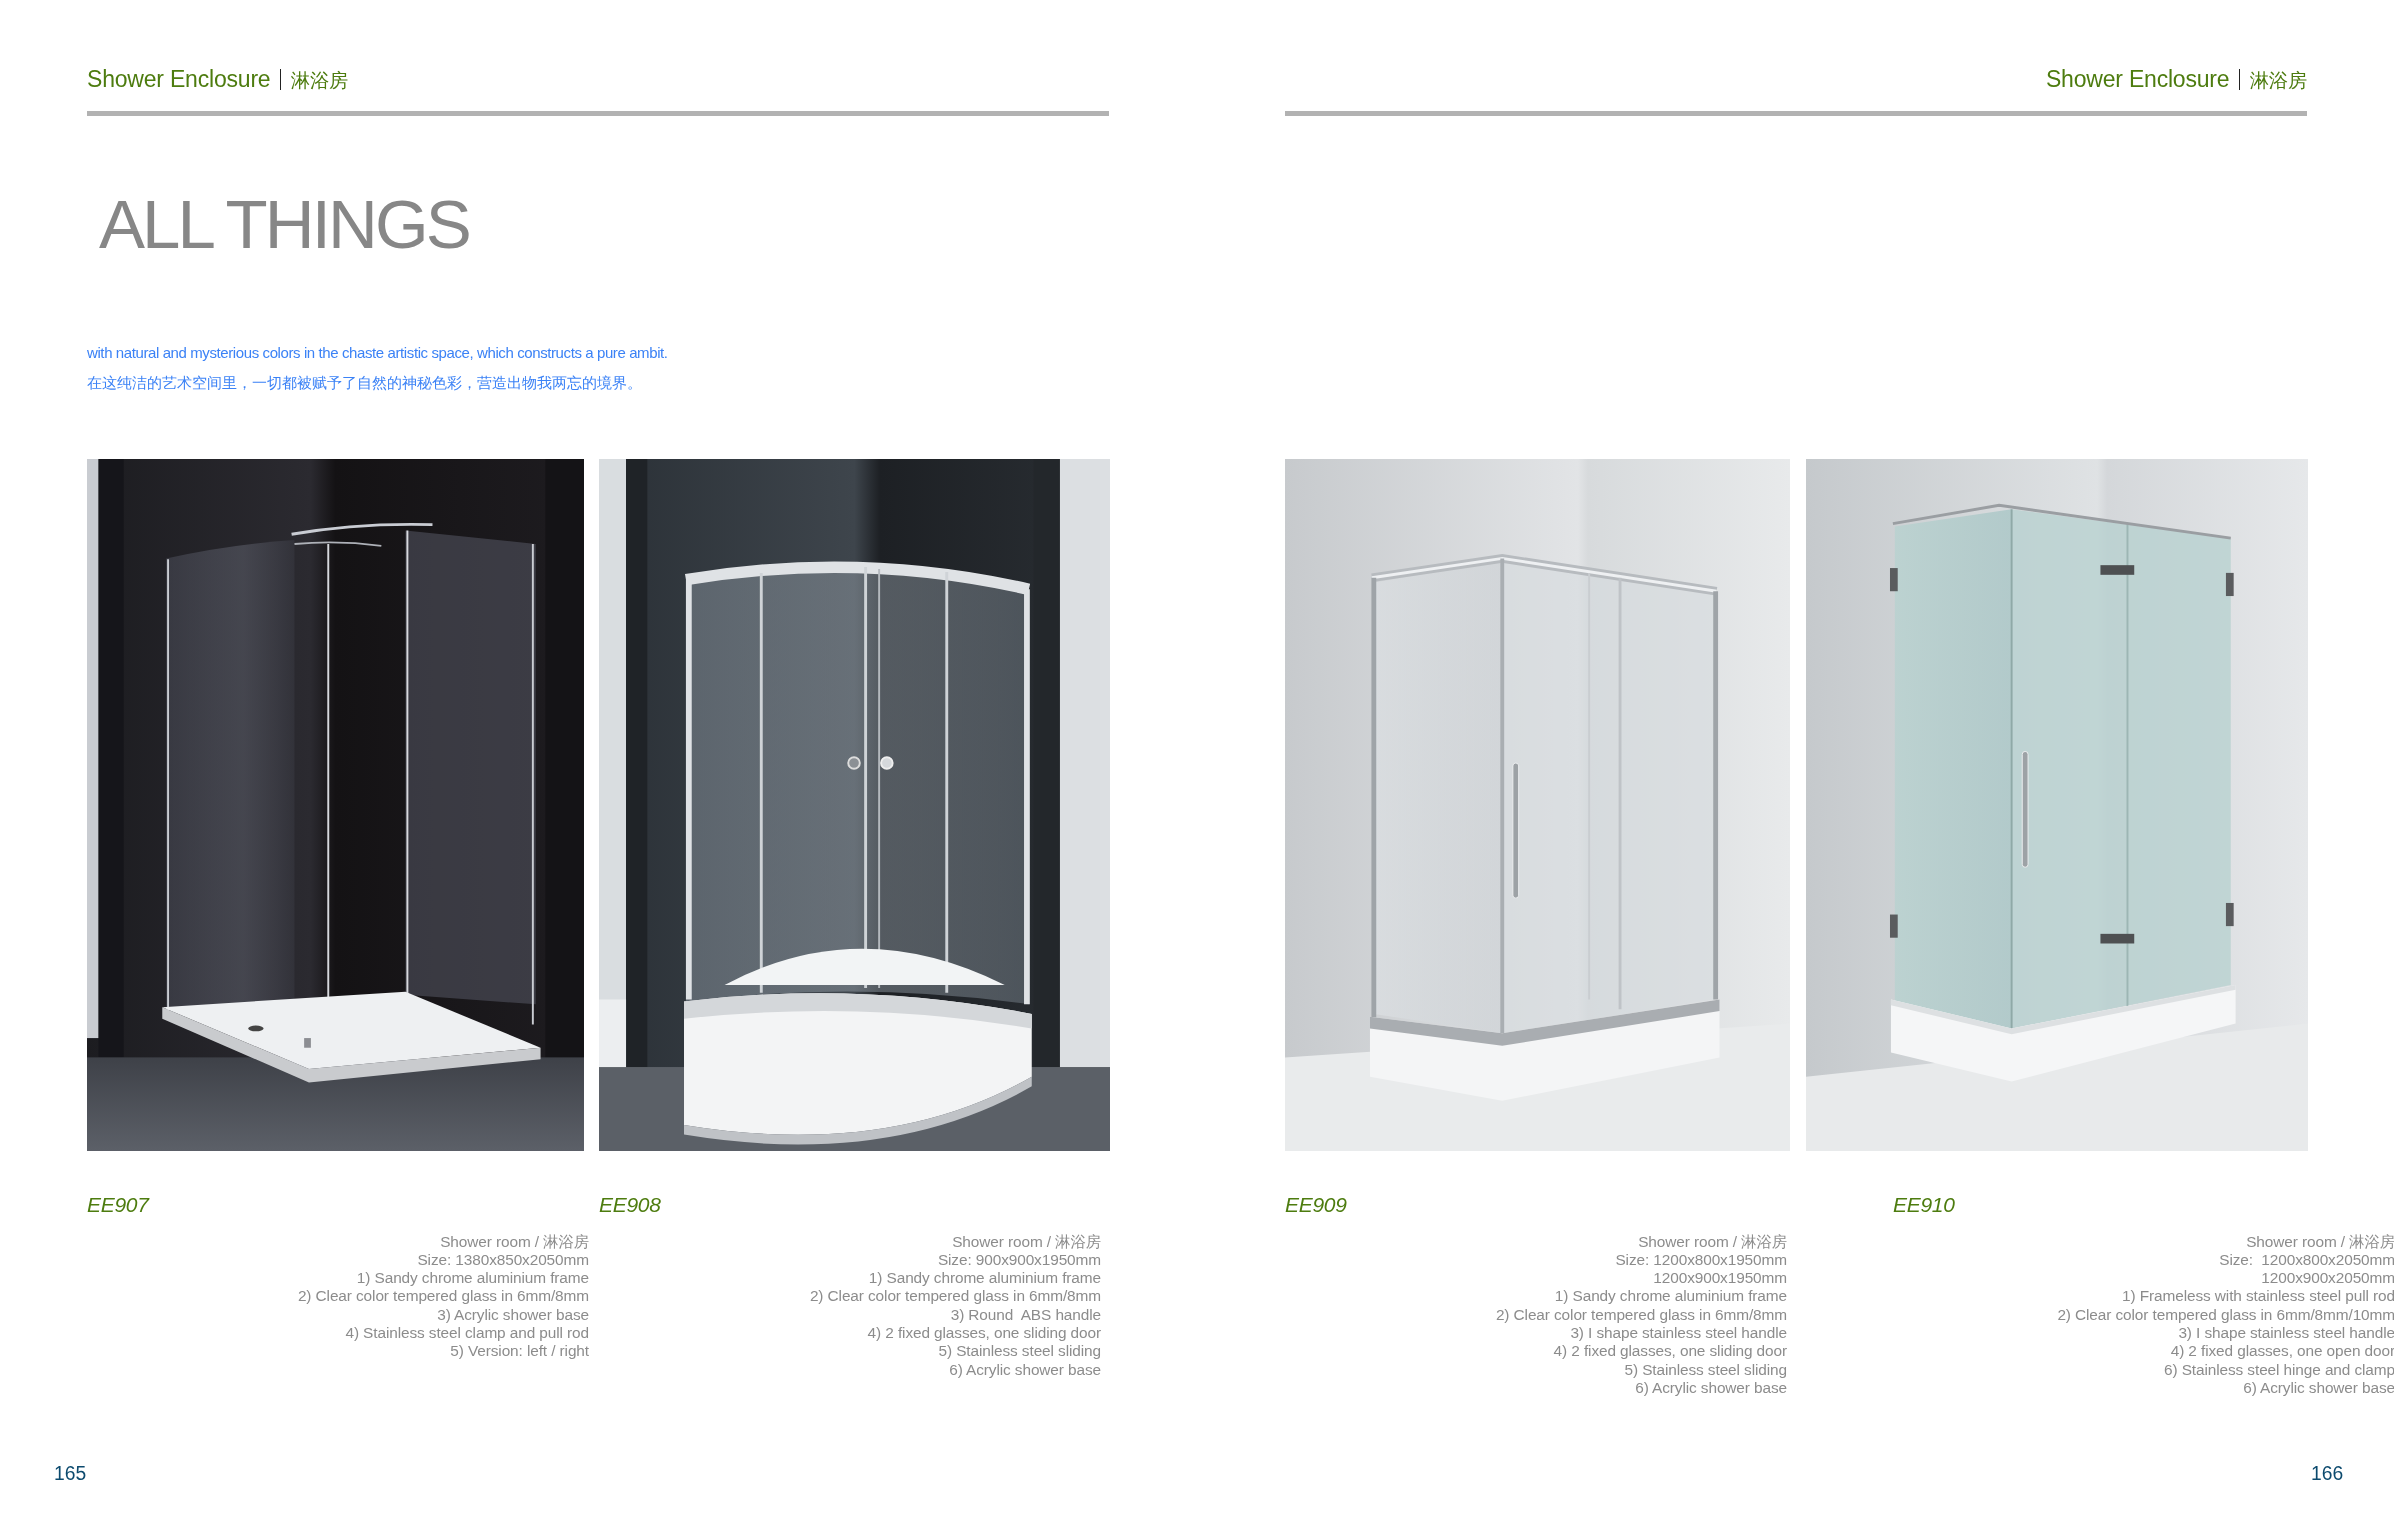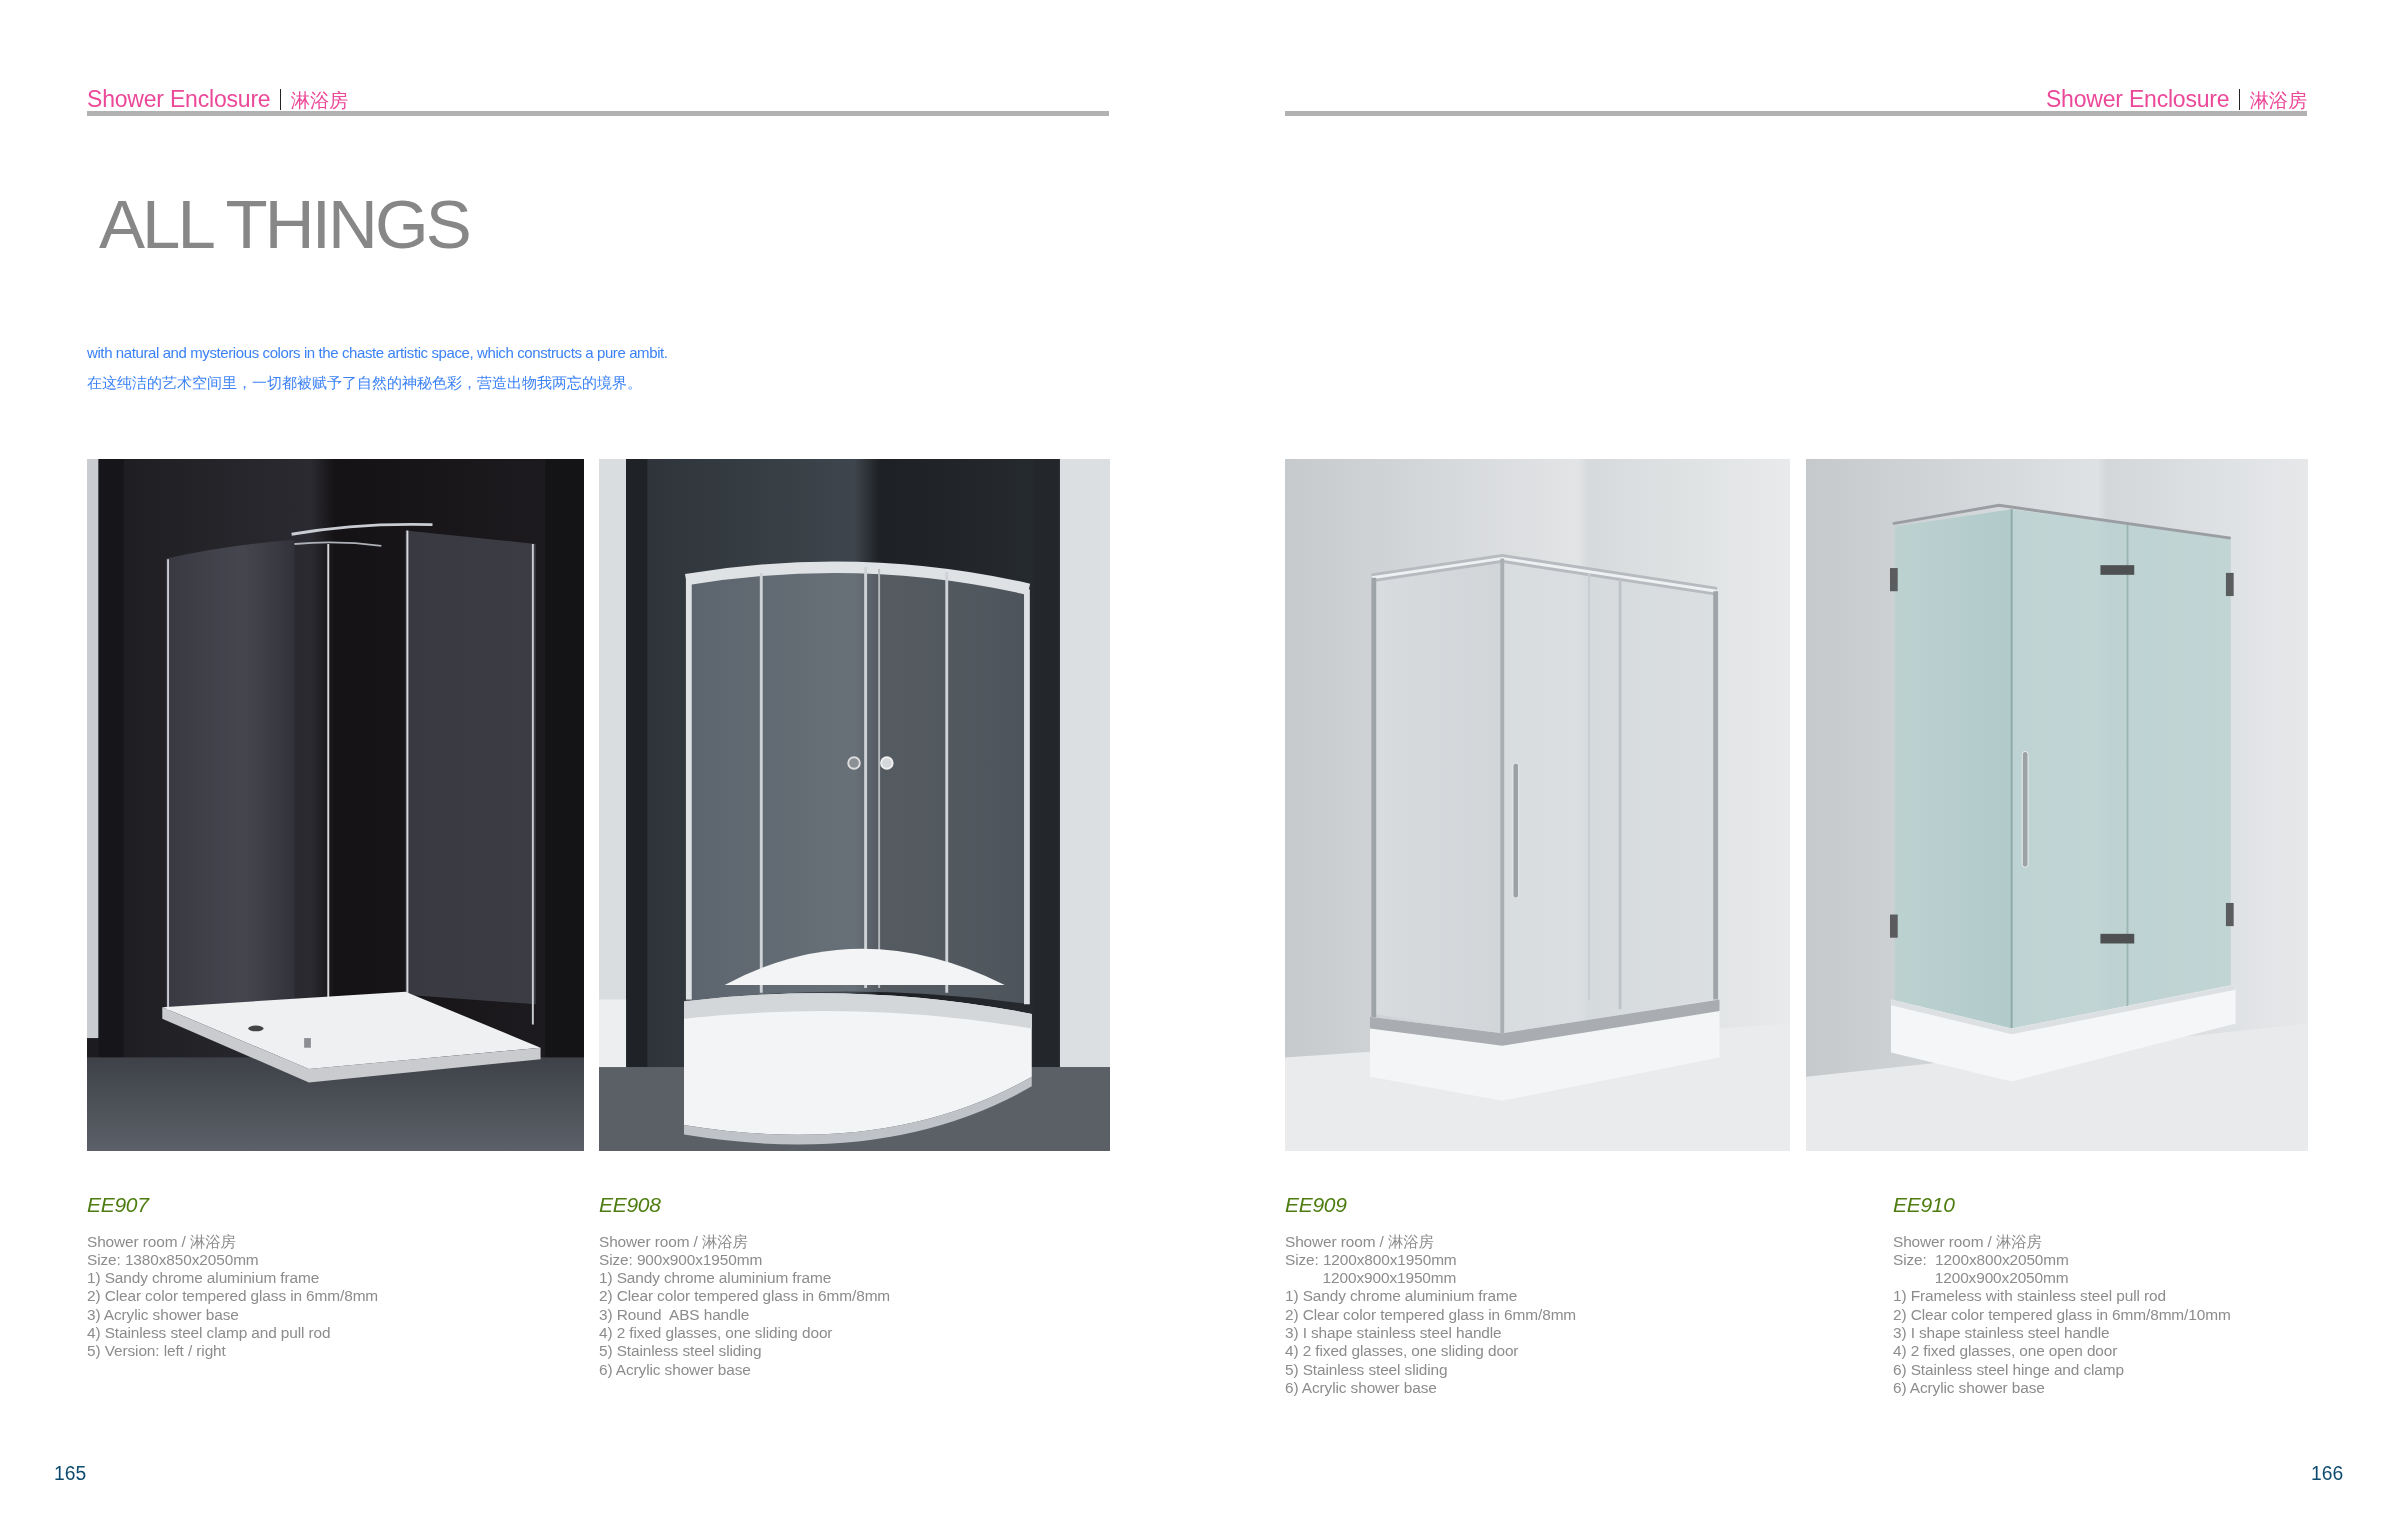--- a/index.html
+++ b/index.html
@@ -1,20 +1,20 @@
 <!DOCTYPE html>
 <html><head>
 <meta charset="utf-8">
 <style>
   html, body { margin: 0; padding: 0; background: #ffffff; }
   body { width: 2394px; height: 1539px; position: relative; overflow: hidden;
          font-family: "Liberation Sans", "DejaVu Sans", sans-serif; color: #8a8a8a; }
   .abs { position: absolute; }
 
-  .hdr { top: 64px; font-size: 23px; color: #ec4899; white-space: nowrap; line-height: 31px; letter-spacing: -0.2px; margin-top: 20px; }
+  .hdr { top: 64px; font-size: 23px; color: #4d7c0f; white-space: nowrap; line-height: 31px; letter-spacing: -0.2px; }
   .hdr .sep { display: inline-block; width: 1px; height: 21px; background: #222; vertical-align: -2.9px; margin: 0 9.7px 0 9.7px; }
   .hdr .cn { font-size: 19.3px; }
   .hdr-left { left: 87px; }
   .hdr-right { right: 87px; }
 
   .rule { height: 4.8px; background: #b2b2b2; top: 111px; }
   .rule-left { left: 87px; width: 1022px; }
   .rule-right { left: 1285px; width: 1022px; }
 
   .headline { left: 83px; top: 166px; font-size: 69px; line-height: 86px; color: #878787;
@@ -25,21 +25,21 @@
 
   .photo { top: 459px; height: 692px; overflow: hidden; }
   .photo svg { display: block; width: 100%; height: 100%; }
   .p1 { left: 87px; width: 497px; }
   .p2 { left: 599px; width: 511px; }
   .p3 { left: 1285px; width: 505px; }
   .p4 { left: 1806px; width: 502px; }
 
   .product { top: 1190px; width: 502px; }
   .product .code { font-size: 21px; color: #4d7c0f; line-height: 29px; margin-bottom: 13.5px; letter-spacing: -0.3px; font-style: italic; }
-  .product .spec { font-size: 15.4px; color: #8c8c8c; line-height: 18.3px; white-space: pre; letter-spacing: -0.1px; }
+  .product .spec { font-size: 15.4px; color: #8c8c8c; line-height: 18.3px; white-space: pre; letter-spacing: -0.1px; text-align: right; }
   .pr1 { left: 87px; }
   .pr2 { left: 599px; }
   .pr3 { left: 1285px; }
   .pr4 { left: 1893px; }
 
   .pageno { top: 1462px; font-size: 19.3px; color: #0c4a6e; line-height: 23px; }
   .pn-left { left: 54px; }
   .pn-right { left: 2311px; }
 </style>
 </head>

